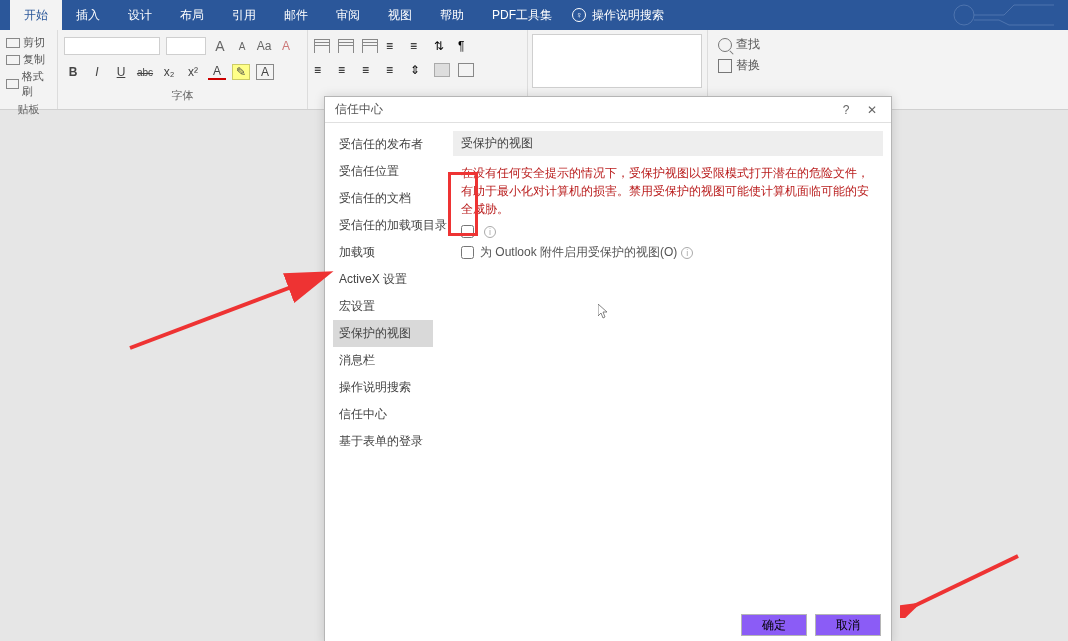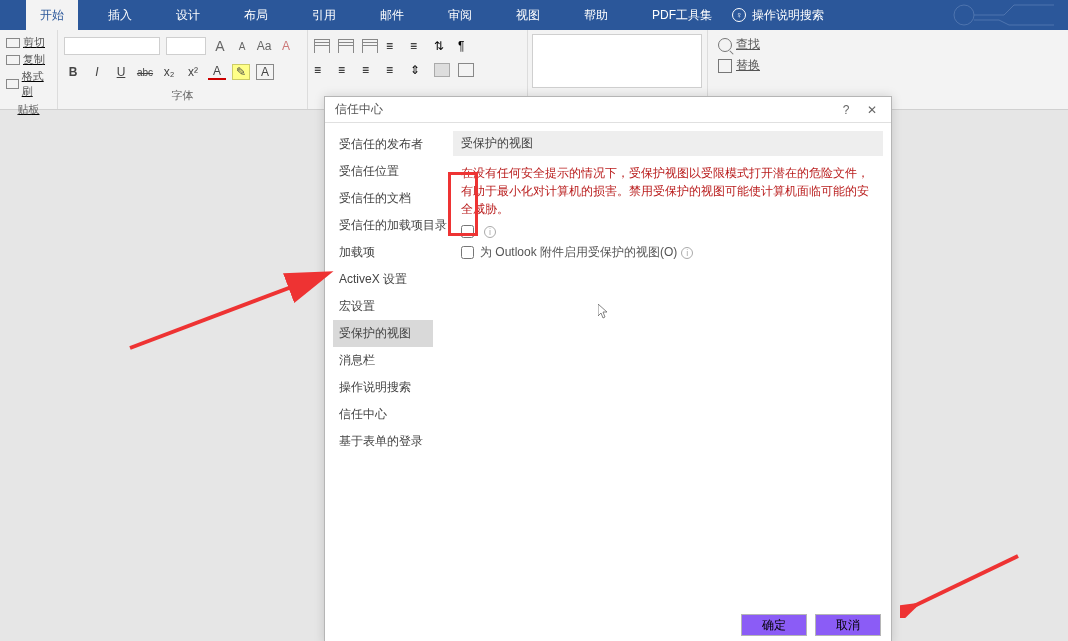--- a/index.html
+++ b/index.html
@@ -1,26 +1,26 @@
 <!DOCTYPE html>
 <html><head>
 <meta charset="utf-8">
 <style>
 * { box-sizing: border-box; margin: 0; padding: 0; }
 body { width: 1068px; height: 641px; font-family: "Microsoft YaHei", SimSun, sans-serif; font-size: 12px; background: #e6e6e6; position: relative; overflow: hidden; }
 
 
 .ribbon-tabs { height: 30px; background: #2b579a; display: flex; align-items: center; padding-left: 10px; color: #fff; position: relative; }
-.ribbon-tabs .tab { padding: 0 14px; height: 30px; line-height: 30px; cursor: pointer; margin-left: 16px; }
+.ribbon-tabs .tab { padding: 0 14px; height: 30px; line-height: 30px; cursor: pointer; }
 .ribbon-tabs .tab.active { background: #f3f3f3; color: #2b579a; }
 .ribbon-tabs .tell-me { display: flex; align-items: center; margin-left: 6px; }
 .ribbon-tabs .bulb { width: 14px; height: 14px; border: 1px solid #fff; border-radius: 50%; display: inline-flex; align-items: center; justify-content: center; margin-right: 6px; font-size: 9px; }
 
 .ribbon-body { height: 80px; background: #f3f3f3; border-bottom: 1px solid #d0d0d0; display: flex; }
-.clip-group { width: 58px; border-right: 1px solid #dcdcdc; padding: 4px; text-decoration: underline; }
+.clip-group { width: 58px; border-right: 1px solid #dcdcdc; padding: 4px; }
 .clip-item { display: flex; align-items: center; padding: 1px 2px; color: #555; font-size: 11px; cursor: pointer; }
 .clip-icon { width: 14px; height: 10px; border: 1px solid #888; display: inline-block; margin-right: 3px; }
 .group-label { text-align: center; color: #666; font-size: 11px; margin-top: 2px; }
 
 .font-group { flex: 0 0 250px; border-right: 1px solid #dcdcdc; padding: 4px 6px; }
 .font-row1 { display: flex; align-items: center; gap: 6px; height: 24px; }
 .font-combo { width: 96px; height: 18px; border: 1px solid #cfcfcf; background: #fff; }
 .font-size-combo { width: 40px; height: 18px; border: 1px solid #cfcfcf; background: #fff; }
 .font-btn { width: 16px; height: 16px; color: #666; display: inline-flex; align-items: center; justify-content: center; cursor: pointer; }
 .font-row2 { display: flex; align-items: center; gap: 6px; height: 28px; }
@@ -30,21 +30,21 @@
 .para-row { display: flex; align-items: center; gap: 8px; height: 24px; }
 .para-btn { width: 16px; height: 14px; display: inline-block; cursor: pointer; }
 .bullet-box { border: 1px solid #888; border-bottom: none; }
 .bullet-box::before { content: ""; display: block; border-top: 1px solid #888; margin-top: 2px; }
 .bullet-box::after { content: ""; display: block; border-top: 1px solid #888; margin-top: 2px; }
 
 .style-group { flex: 0 0 180px; border-right: 1px solid #dcdcdc; padding: 4px; }
 .style-box { width: 170px; height: 54px; border: 1px solid #cfcfcf; background: #fff; }
 
 .edit-group { flex: 1; padding: 4px 8px; }
-.edit-item { display: flex; align-items: center; padding: 2px; color: #555; cursor: pointer; text-decoration: underline; }
+.edit-item { display: flex; align-items: center; padding: 2px; color: #555; cursor: pointer; }
 .edit-item .gl { width: 14px; height: 14px; display: inline-block; margin-right: 4px; }
 .magnifier { border: 1px solid #777; border-radius: 50%; position: relative; }
 .magnifier::after { content: ""; position: absolute; width: 5px; height: 1px; background: #777; bottom: -2px; right: -3px; transform: rotate(45deg); }
 .replace-gl { border: 1px solid #777; }
 
 
 .dialog { position: absolute; left: 324px; top: 96px; width: 568px; height: 548px; background: #fff; border: 1px solid #b5b5b5; box-shadow: 0 0 10px rgba(0,0,0,.15); display: flex; flex-direction: column; }
 .dialog-title { height: 26px; display: flex; align-items: center; padding: 0 6px 0 10px; border-bottom: 1px solid #e0e0e0; color: #555; }
 .dialog-title .spacer { flex: 1; }
 .dialog-title .tbtn { width: 26px; text-align: center; color: #666; cursor: pointer; }

